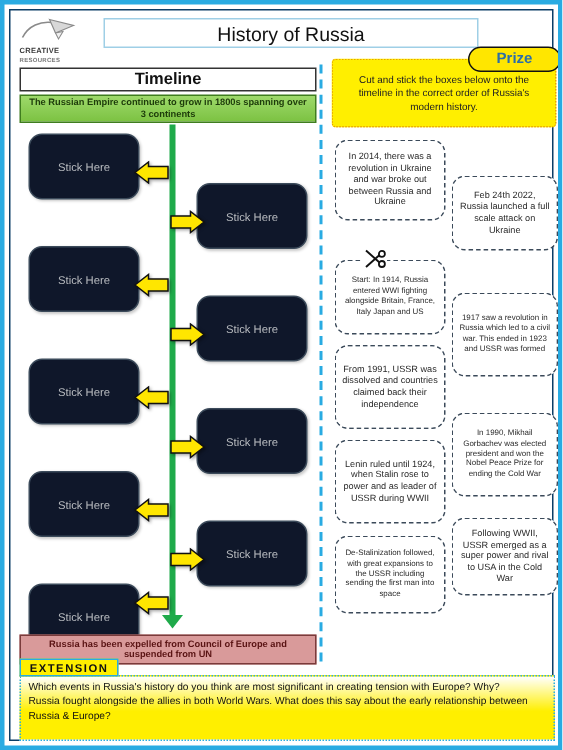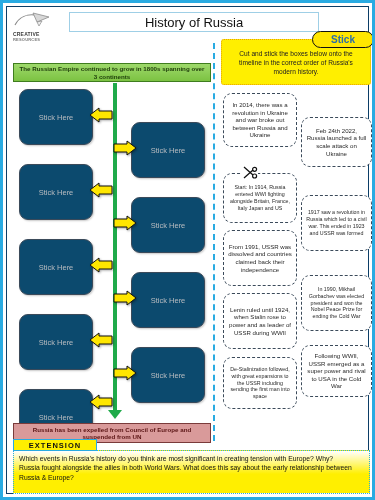--- a/index.html
+++ b/index.html
@@ -65,22 +65,22 @@
   }
   .tl-arrowhead {
     position: absolute; left: 95px; top: 365px;
     width: 0; height: 0;
     border-left: 7px solid transparent;
     border-right: 7px solid transparent;
     border-top: 9px solid #1faa4a;
   }
 
   .stick {
-    position: absolute; width: 74px; height: 56px;
-    border: 1.2px solid #3b4a5a; border-radius: 9px; background: #0c4a6e;
+    position: absolute; width: 74px; height: 44px;
+    border: 1.2px solid #3b4a5a; border-radius: 9px; background: #0f172a;
     box-shadow: 1px 1px 2px rgba(0,0,0,.22);
     display: flex; align-items: center; justify-content: center;
   }
   .stick span { font-size: 7.5px; color: #b9bcc0; }
 
   .arrow { position: absolute; width: 24px; height: 16px; }
   .arrow svg { display: block; filter: drop-shadow(1px 1px 1px rgba(0,0,0,.35)); }
 
   .red-bar {
     position: absolute; left: 0; top: 378px; width: 198px; height: 20px;
@@ -125,21 +125,21 @@
   .scissors {
     position: absolute; left: 18px; top: -8px; width: 16px; height: 14px;
   }
   .scissors svg { display: block; }
 
   
   .ext-wrap {
     position: absolute; left: 6px; top: 432px; width: 357px; height: 58px;
   }
   .ext-label {
-    position: absolute; left: 0; top: 0; width: 84px; height: 12px;
+    position: absolute; left: 0; top: 0; width: 66px; height: 12px;
     background: #ffef00; border: 1.2px solid #29ABE2;
     display: flex; align-items: center; justify-content: center;
   }
   .ext-label span { font-size: 7.5px; font-weight: bold; color: #111; letter-spacing: 1px; }
   .ext-box {
     position: absolute; left: 0; top: 11px; width: 357px; height: 44px;
     background: linear-gradient(#ffffff 0%, #ffef00 55%, #ffef00 100%);
     border: 1.5px dotted #29ABE2;
     padding: 3px 5px;
   }
@@ -161,20 +161,23 @@
         <div>CREATIVE</div>
         <div class="l2">RESOURCES</div>
       </div>
     </div>
 
     <div class="title-box">
       <span>History of Russia</span>
     </div>
 
     <div class="left-col">
+      <div class="timeline-head">
+        <span>Timeline</span>
+      </div>
       <div class="green-bar">
         <span>The Russian Empire continued to grow in 1800s spanning over 3 continents</span>
       </div>
 
       <div class="tl-line"></div>
       <div class="tl-arrowhead"></div>
 
       <div class="stick" style="left:6px; top:44px;">
         <span>Stick Here</span>
       </div>
@@ -261,21 +264,21 @@
       </div>
     </div>
 
     <div class="divider-dash"></div>
 
     <div class="right-col">
       <div class="task-box">
         <span>Cut and stick the boxes below onto the timeline in the correct order of Russia's modern history.</span>
       </div>
       <div class="task-tab">
-        <span>Stick</span>
+        <span>Prize</span>
       </div>
 
       <div class="card" style="left:4px; top:68px; width:74px; height:54px;">
         <span>In 2014, there was a revolution in Ukraine and war broke out between Russia and Ukraine</span>
       </div>
 
       <div class="card" style="left:82px; top:92px; width:71px; height:50px;">
         <span>Feb 24th 2022, Russia launched a full scale attack on Ukraine</span>
       </div>
 

